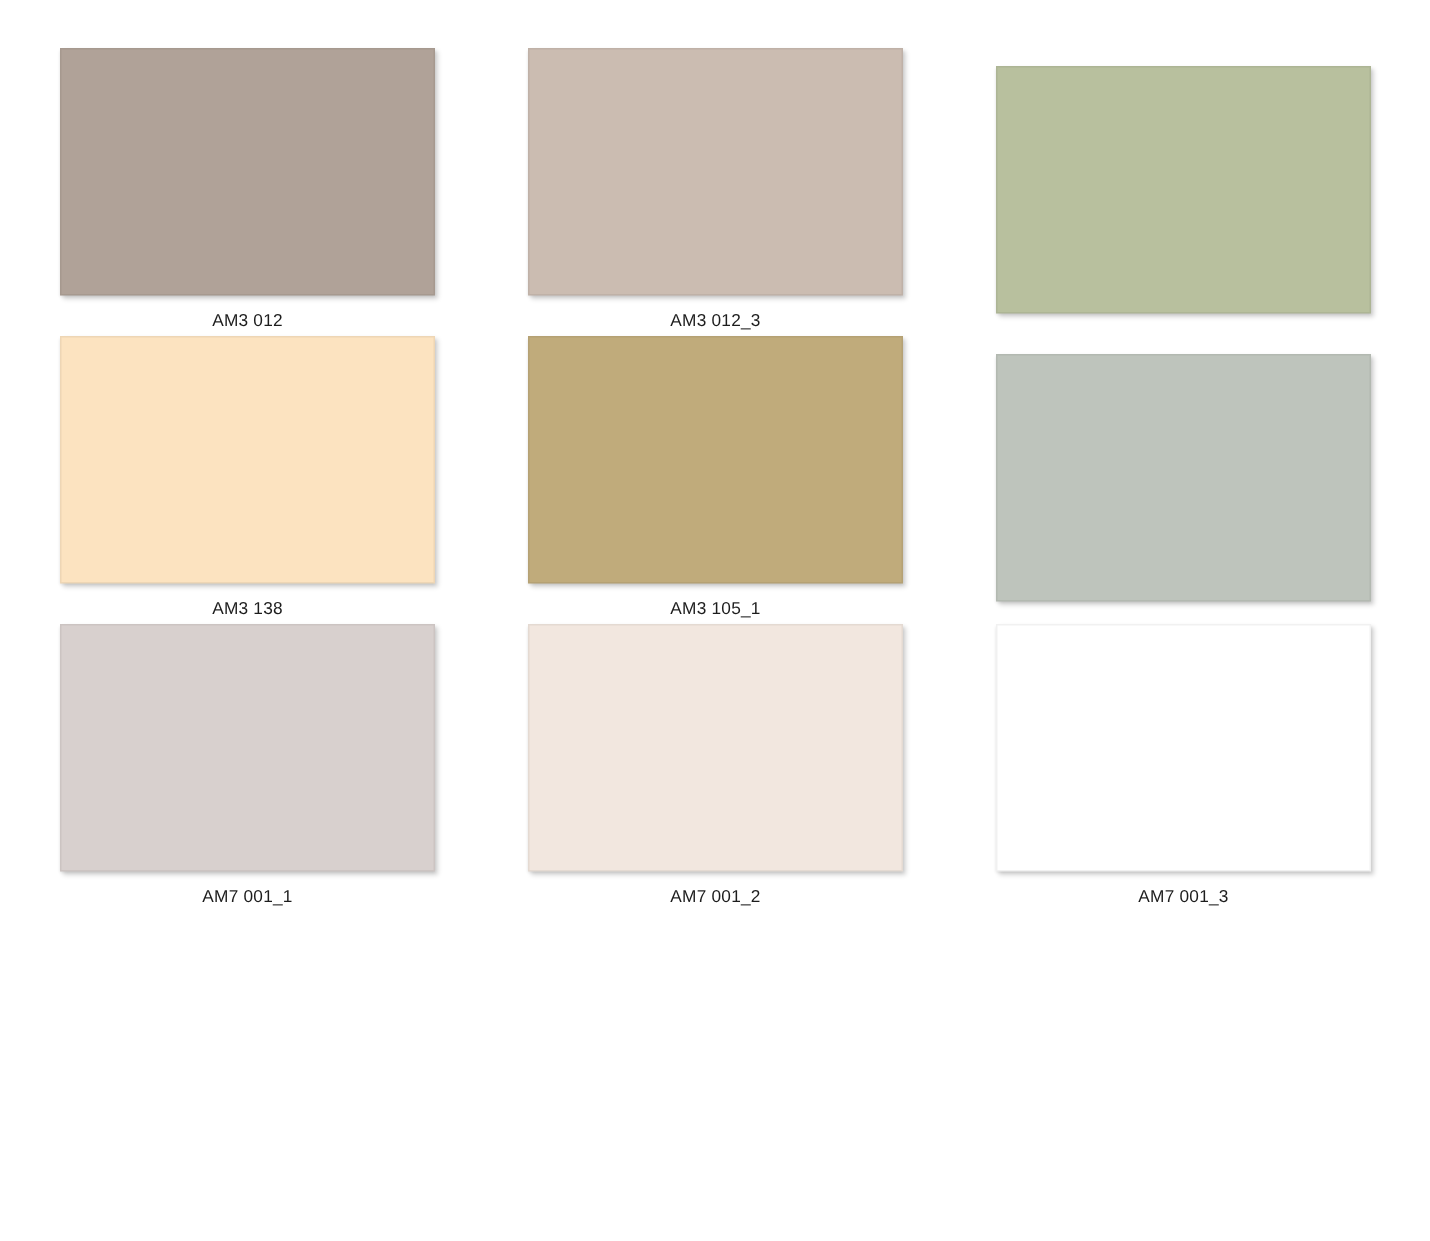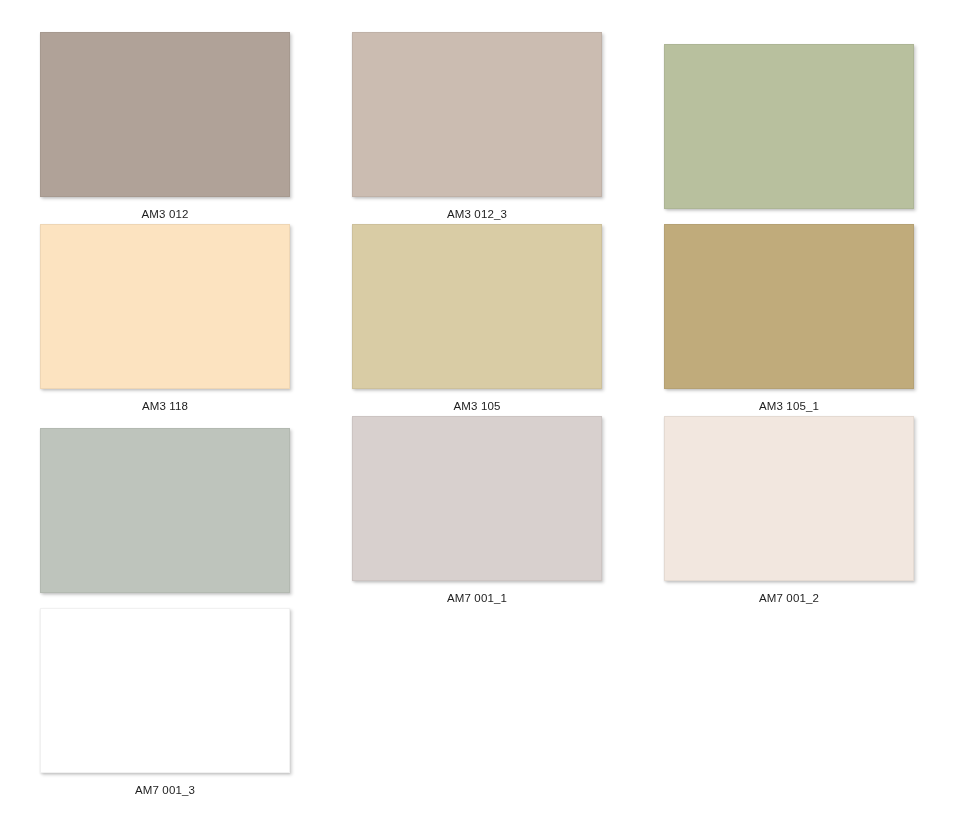--- a/index.html
+++ b/index.html
@@ -74,27 +74,23 @@
     <div class="swatch-chip" style="background-color: rgb(203, 188, 177);"></div>
     <div class="swatch-label">AM3 012_3</div>
   </div>
 
   <div class="swatch-cell">
     <div class="swatch-chip" style="background-color: rgb(184, 192, 158);"></div>
   </div>
 
   <div class="swatch-cell">
     <div class="swatch-chip" style="background-color: rgb(252, 227, 192);"></div>
-    <div class="swatch-label">AM3 118</div>
+    <div class="swatch-label">AM3 138</div>
   </div>
 
-  <div class="swatch-cell">
-    <div class="swatch-chip" style="background-color: rgb(217, 204, 165);"></div>
-    <div class="swatch-label">AM3 105</div>
-  </div>
 
   <div class="swatch-cell">
     <div class="swatch-chip" style="background-color: rgb(192, 171, 123);"></div>
     <div class="swatch-label">AM3 105_1</div>
   </div>
 
   <div class="swatch-cell">
     <div class="swatch-chip" style="background-color: rgb(190, 196, 188);"></div>
   </div>
 

